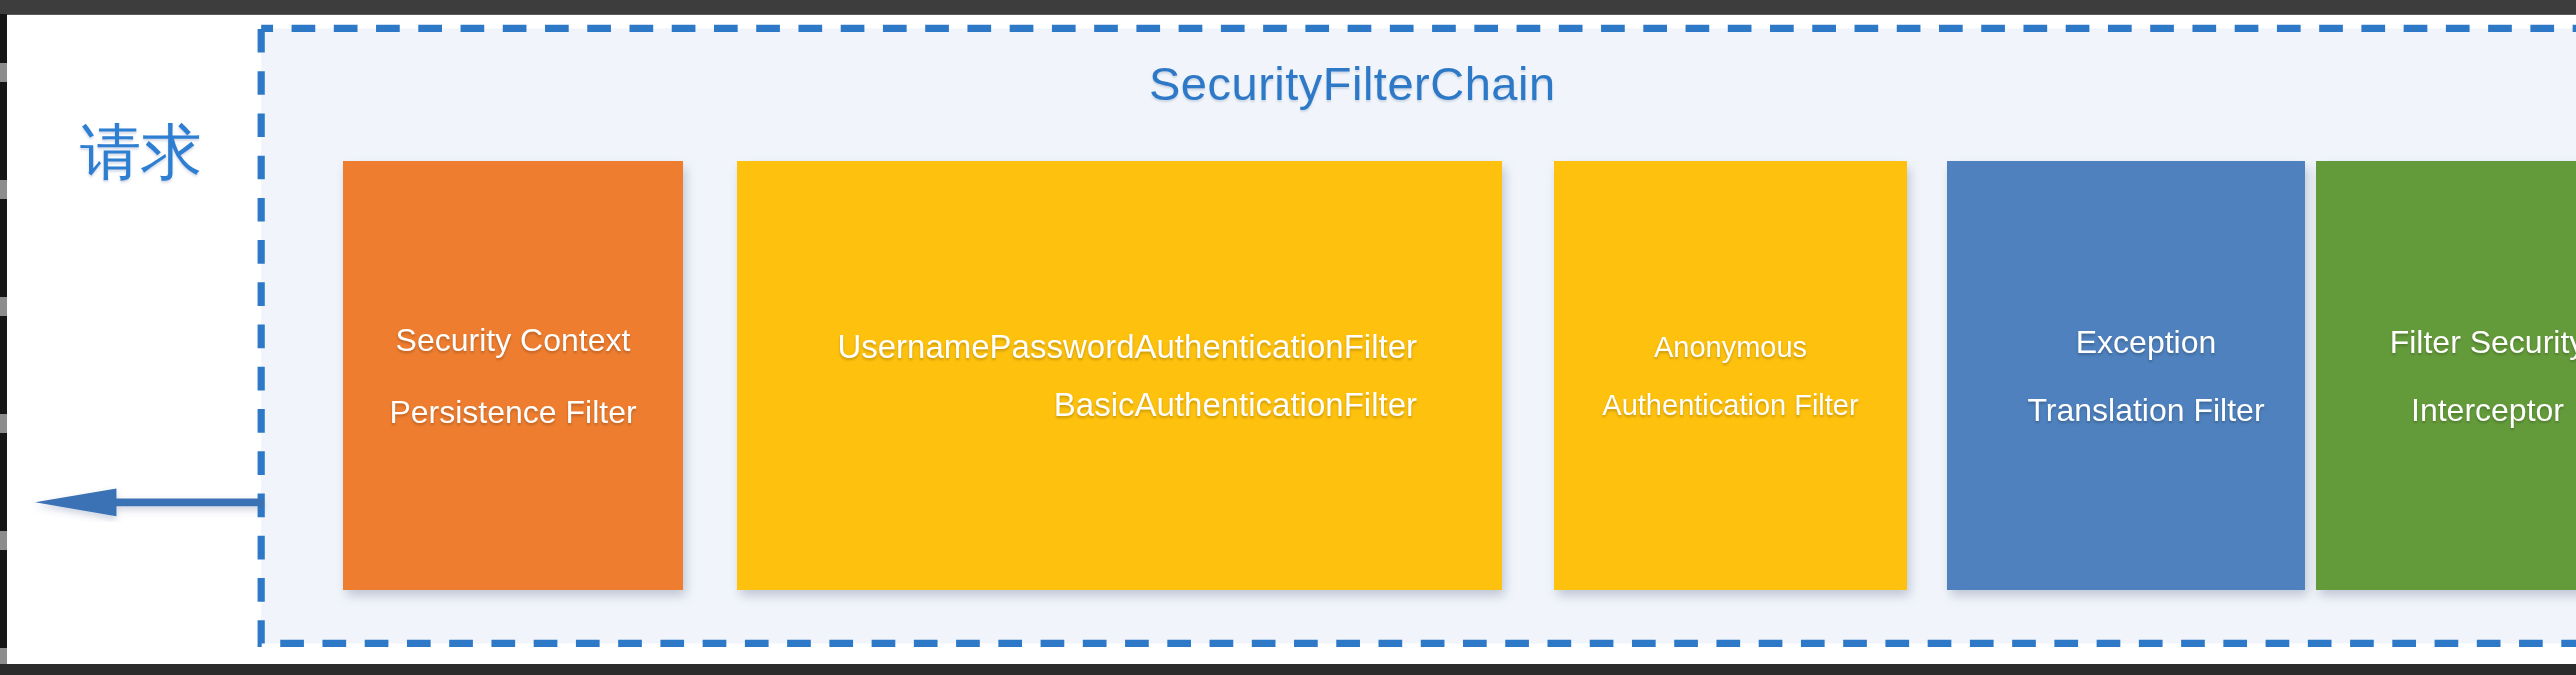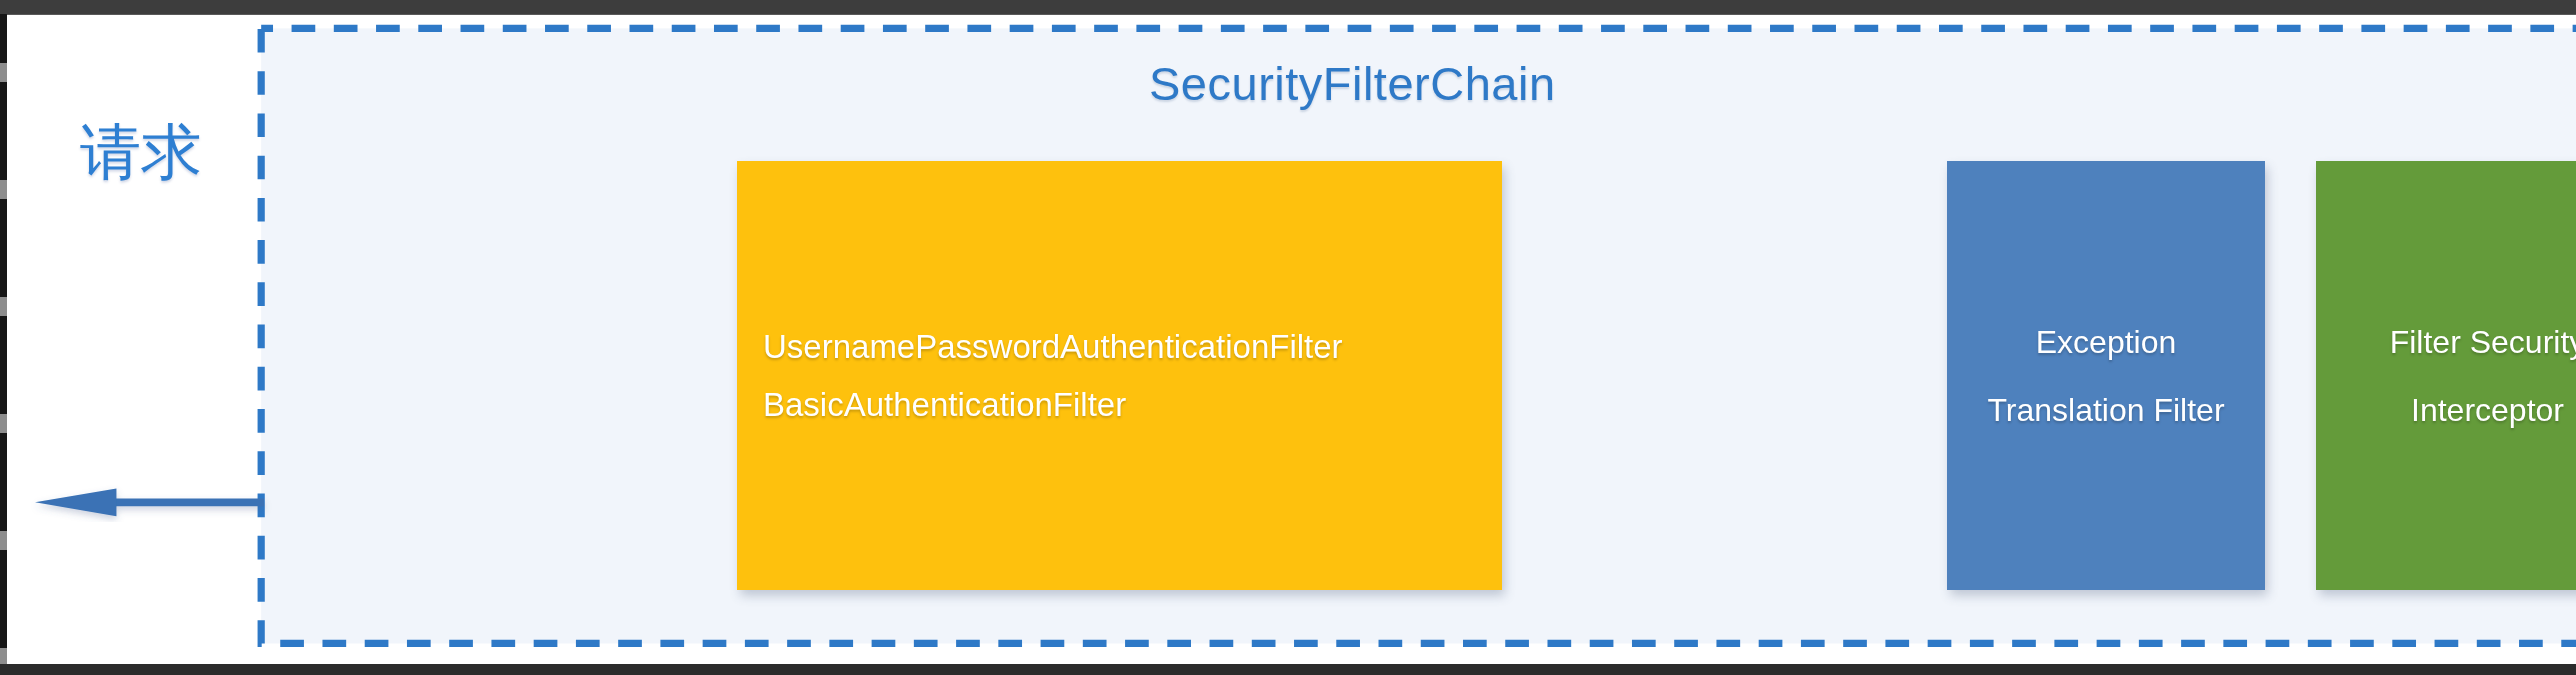--- a/index.html
+++ b/index.html
@@ -47,26 +47,26 @@
     position:absolute;top:161px;height:429px;display:flex;align-items:center;justify-content:center;
     color:#ffffff;box-shadow:3.1px 6.2px 10.3px rgba(70,85,120,.30);
   }
   .fbox .txt{
     text-align:center;text-shadow:0 1.5px 2.6px rgba(0,0,0,.22);
   }
   .box-orange{left:343px;width:340px;background:var(--orange);}
   .box-orange .txt{width:268px;font-size:32px;line-height:72px;}
   .box-authlist{left:737px;width:765px;background:var(--amber);justify-content:flex-start;}
   .box-authlist .txt{
-    width:654px;margin-left:26px;text-align:left;font-size:33px;line-height:58px;
+    width:654px;margin-left:26px;text-align:right;font-size:33px;line-height:58px;
     overflow-wrap:anywhere;word-break:break-word;
   }
   .box-anon{left:1554px;width:353px;background:var(--amber);}
   .box-anon .txt{width:278px;font-size:29px;line-height:58px;}
-  .box-exc{left:1947px;width:318px;background:var(--blue);}
+  .box-exc{left:1947px;width:318px;background:var(--blue);padding-left:40px;}
   .box-exc .txt{width:242px;font-size:32px;line-height:68px;}
   .box-fsi{left:2316px;width:343px;background:var(--green);}
   .box-fsi .txt{width:268px;font-size:32px;line-height:68px;}
 </style>
 </head>
 <body>
 
 <div class="stage">
 
   <div class="top-bar"></div>
@@ -95,28 +95,34 @@
       <polygon points="5532,388 5452,360 5452,416" style="fill:var(--arrow-blue);"></polygon>
     </g>
 
     <line x1="5362" y1="975" x2="5535" y2="975" stroke-width="15" stroke-linecap="square" style="stroke:var(--arrow-blue);" filter="url(#soft)"></line>
   </svg>
 
   <div class="chain-title">SecurityFilterChain</div>
 
   <div class="flow-label request">请求</div>
 
+  <div class="fbox box-orange">
+    <div class="txt">Security Context Persistence Filter</div>
+  </div>
 
   <div class="fbox box-authlist">
     <div class="txt">
       <div>UsernamePasswordAuthenticationFilter</div>
       <div>BasicAuthenticationFilter</div>
     </div>
   </div>
 
+  <div class="fbox box-anon">
+    <div class="txt">Anonymous Authentication Filter</div>
+  </div>
 
   <div class="fbox box-exc">
     <div class="txt">Exception Translation Filter</div>
   </div>
 
   <div class="fbox box-fsi">
     <div class="txt">Filter Security Interceptor</div>
   </div>
 
 </div>

